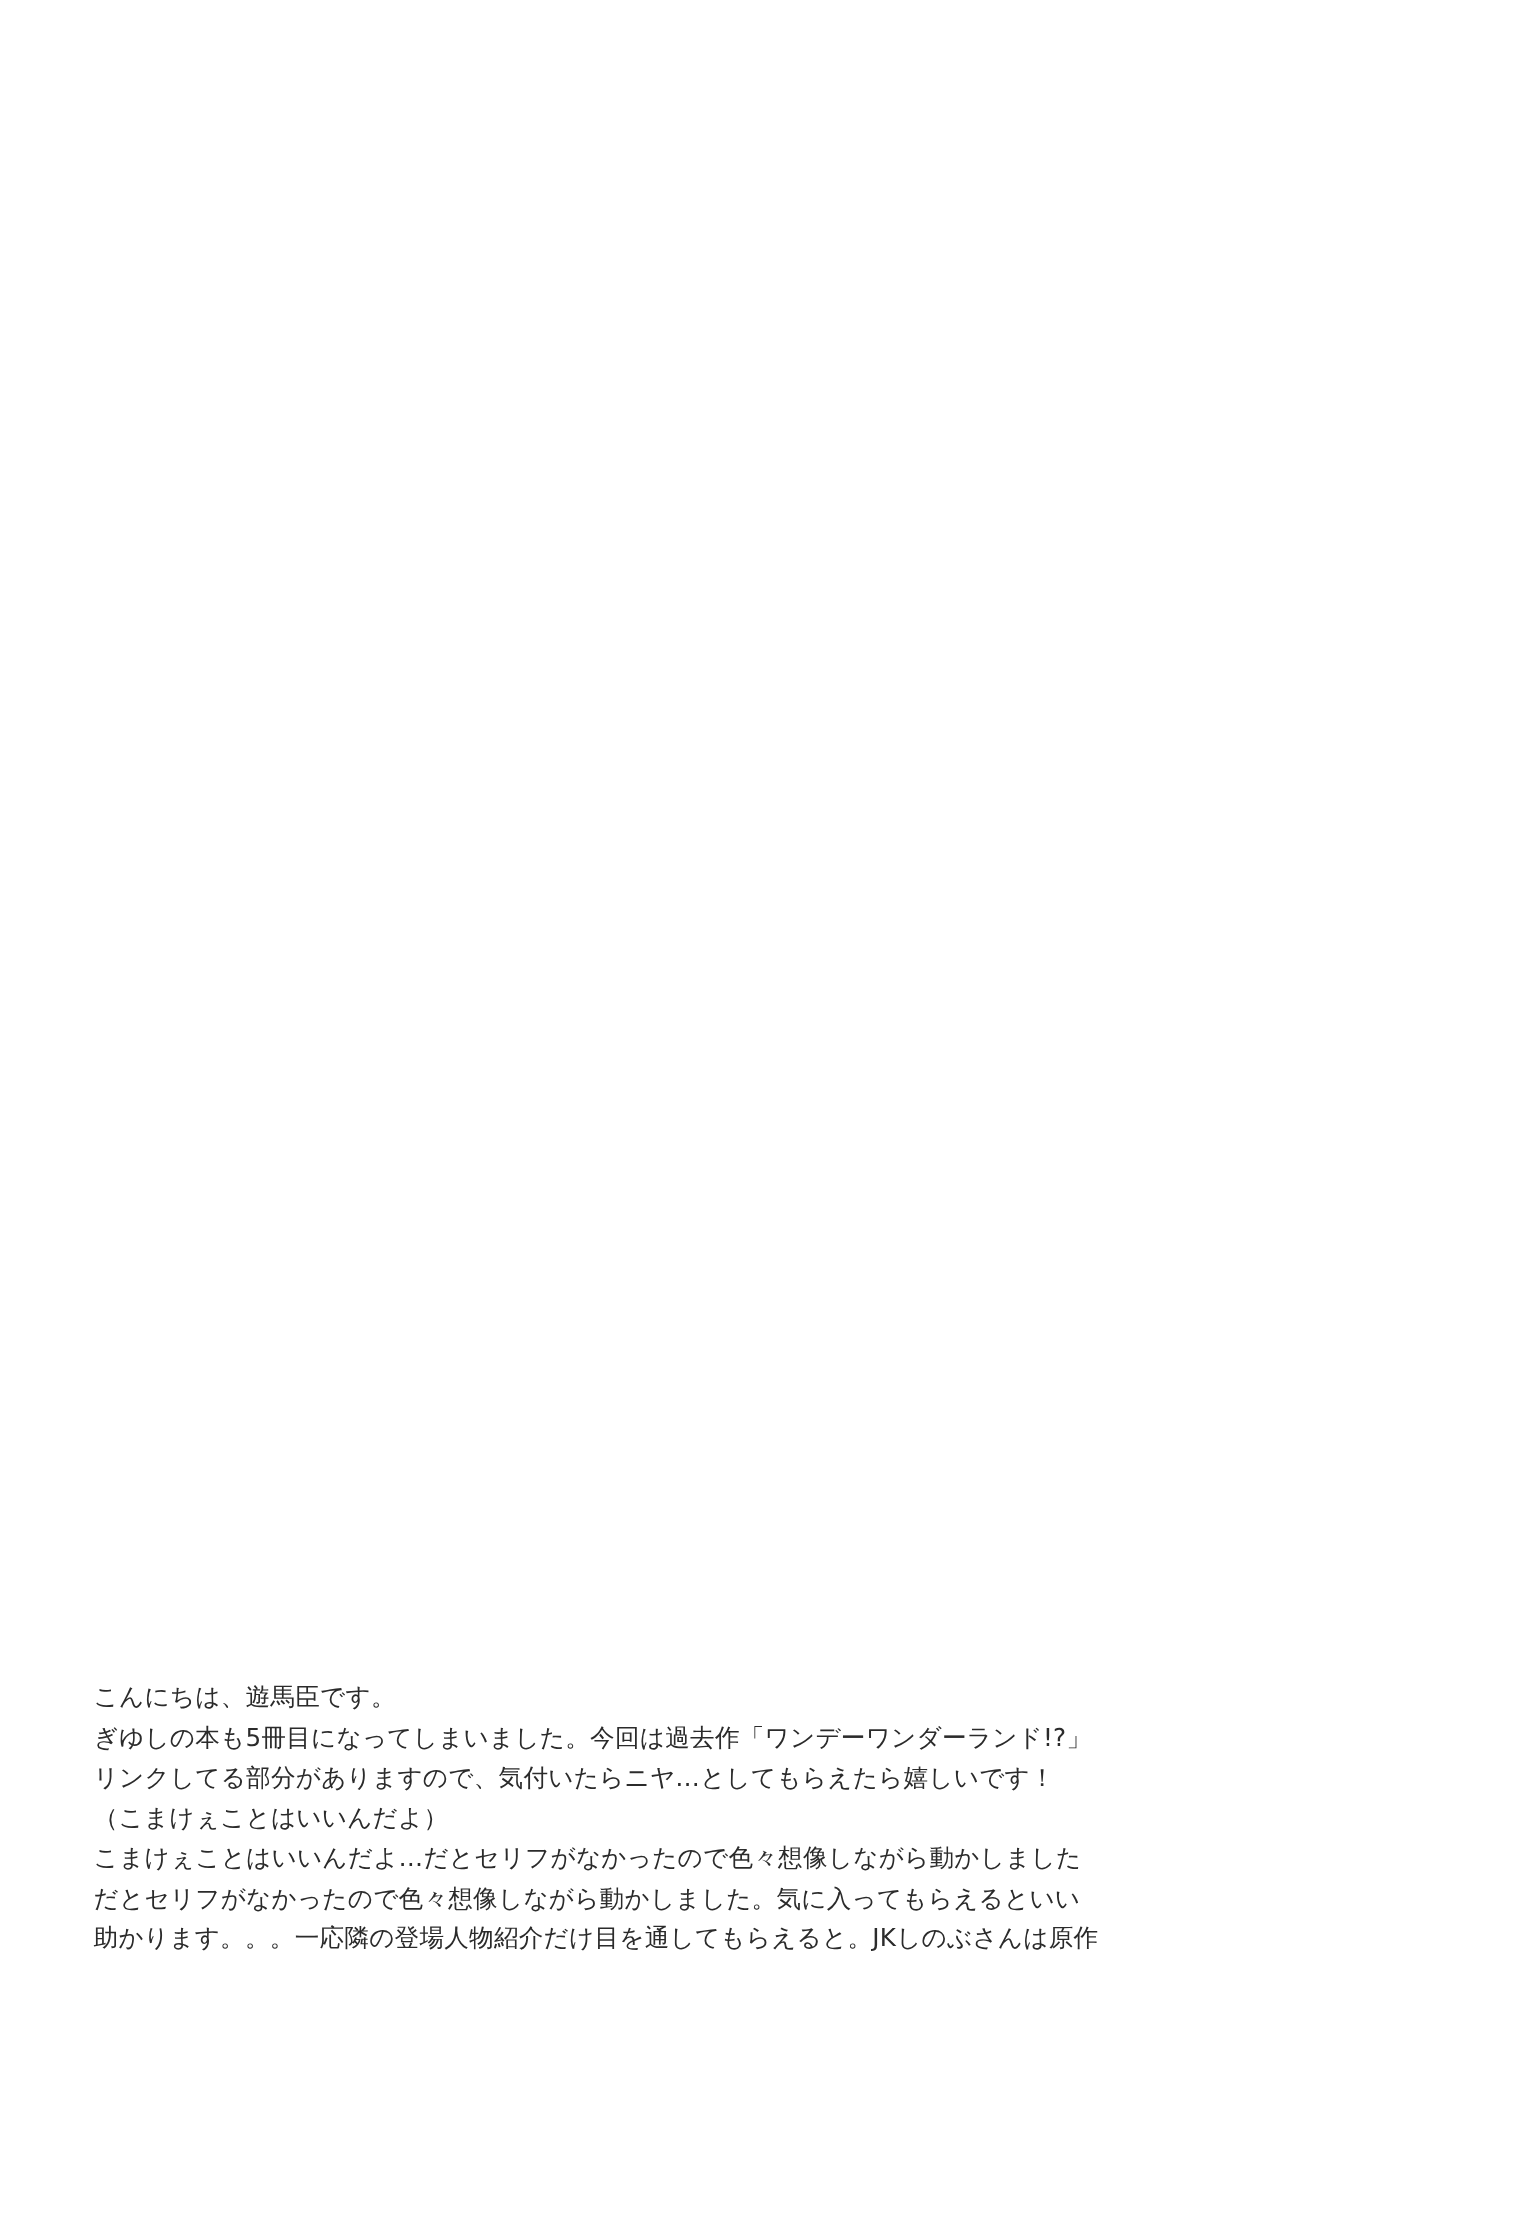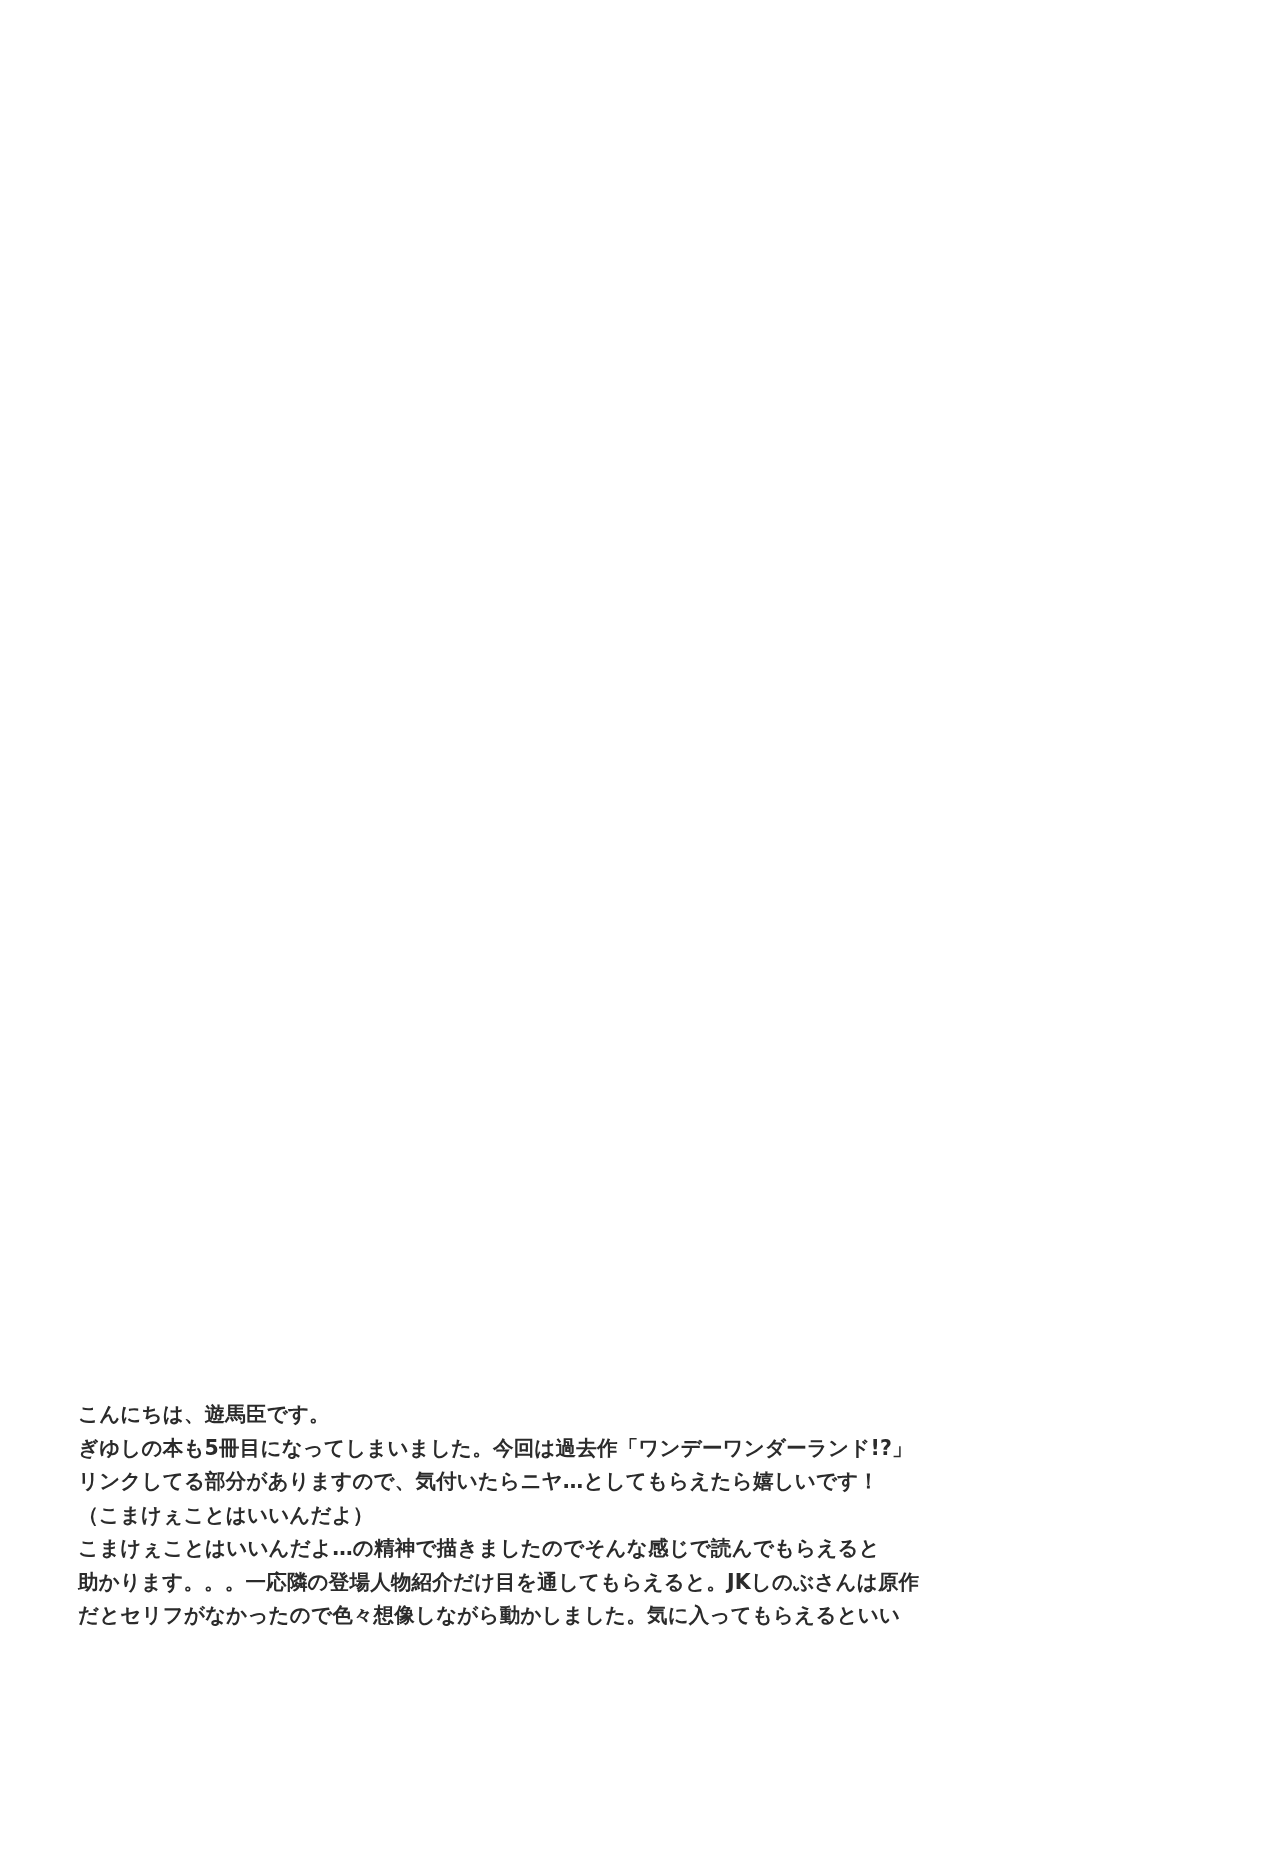--- a/index.html
+++ b/index.html
@@ -26,34 +26,34 @@
     width: 1120px;
   }
   .afterword p {
     margin: 0;
     font-family: "DejaVu Sans", "Liberation Sans", sans-serif;
     font-size: 20.5px;
     line-height: 33.5px;
     color: #2b2b2b;
     letter-spacing: 0.2px;
     white-space: pre-wrap;
-    font-weight: 700;
+    font-weight: 400;
   }
   .afterword p.line {
     display: block;
   }
 </style>
 </head>
 <body>
 
 <div class="page">
 
   <div class="afterword">
     <p class="line">こんにちは、遊馬臣です。</p>
     <p class="line">ぎゆしの本も5冊目になってしまいました。今回は過去作「ワンデーワンダーランド!?」</p>
     <p class="line">リンクしてる部分がありますので、気付いたらニヤ…としてもらえたら嬉しいです！</p>
     <p class="line">（こまけぇことはいいんだよ）</p>
-    <p class="line">こまけぇことはいいんだよ…の精神で描きましたのでそんな感じで読んでもらえると</p>
+    <p class="line">こまけぇことはいいんだよ…だとセリフがなかったので色々想像しながら動かしました</p>
+    <p class="line">だとセリフがなかったので色々想像しながら動かしました。気に入ってもらえるといい</p>
     <p class="line">助かります。。。一応隣の登場人物紹介だけ目を通してもらえると。JKしのぶさんは原作</p>
-    <p class="line">だとセリフがなかったので色々想像しながら動かしました。気に入ってもらえるといい</p>
   </div>
 
 </div>
 
 </body></html>

